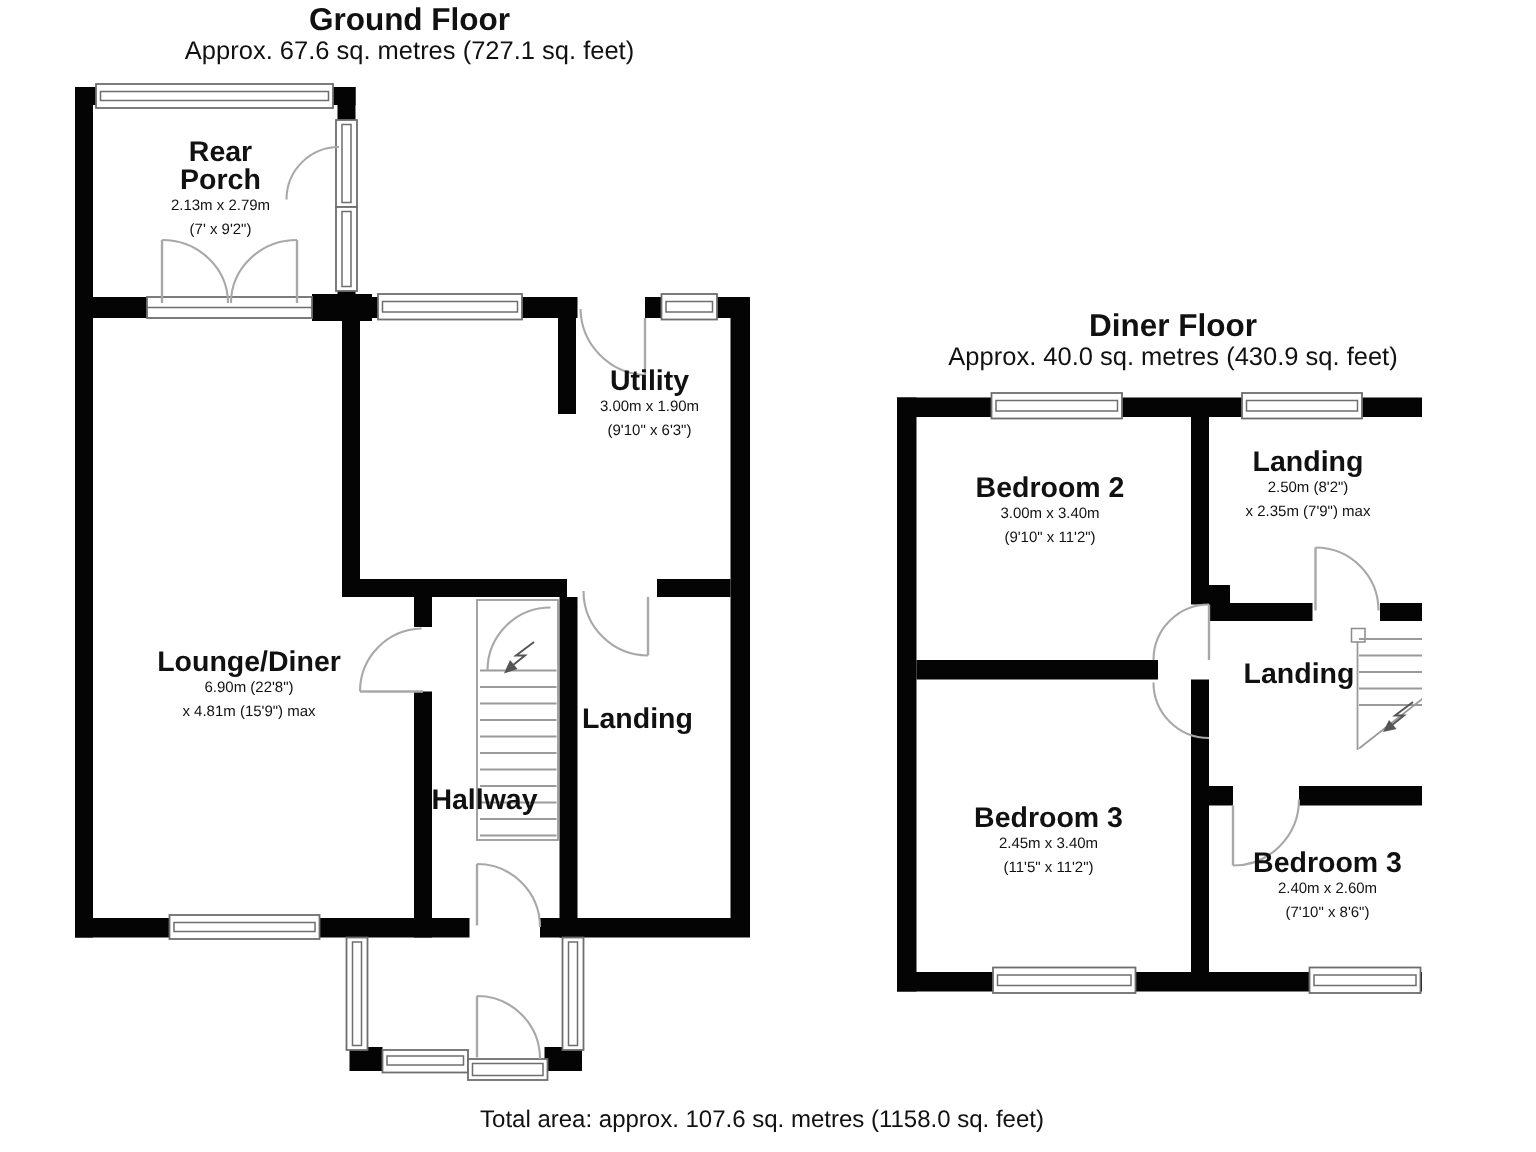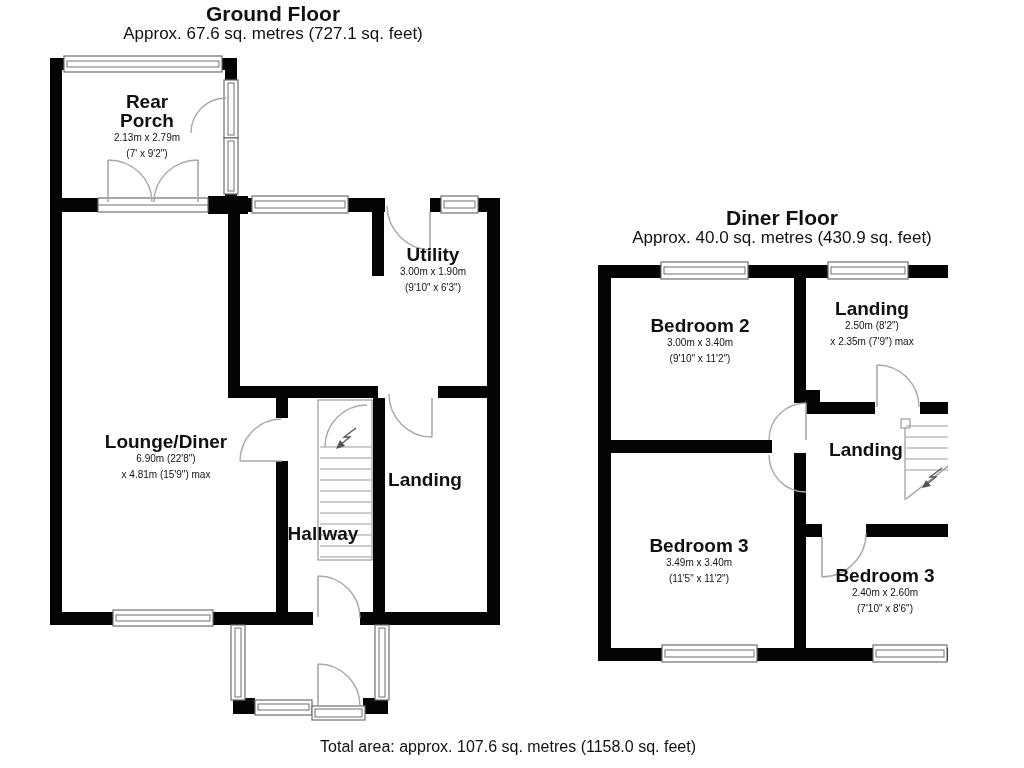--- a/index.html
+++ b/index.html
@@ -261,21 +261,21 @@
   <div class="lbl" style="left:872px;top:299px">
     <div class="room-name">Landing</div>
     <div class="room-dims">2.50m (8'2")</div>
     <div class="room-dims">x 2.35m (7'9") max</div>
   </div>
 
   <div class="lbl room-name" style="left:866px;top:440px">Landing</div>
 
   <div class="lbl" style="left:699px;top:536px">
     <div class="room-name">Bedroom 3</div>
-    <div class="room-dims">3.49m x 3.40m</div>
+    <div class="room-dims">2.45m x 3.40m</div>
     <div class="room-dims">(11'5" x 11'2")</div>
   </div>
 
   <div class="lbl" style="left:885px;top:566px">
     <div class="room-name">Bedroom 3</div>
     <div class="room-dims">2.40m x 2.60m</div>
     <div class="room-dims">(7'10" x 8'6")</div>
   </div>
 
   <div class="lbl total" style="left:508px;top:737px">Total area: approx. 107.6 sq. metres (1158.0 sq. feet)</div>

